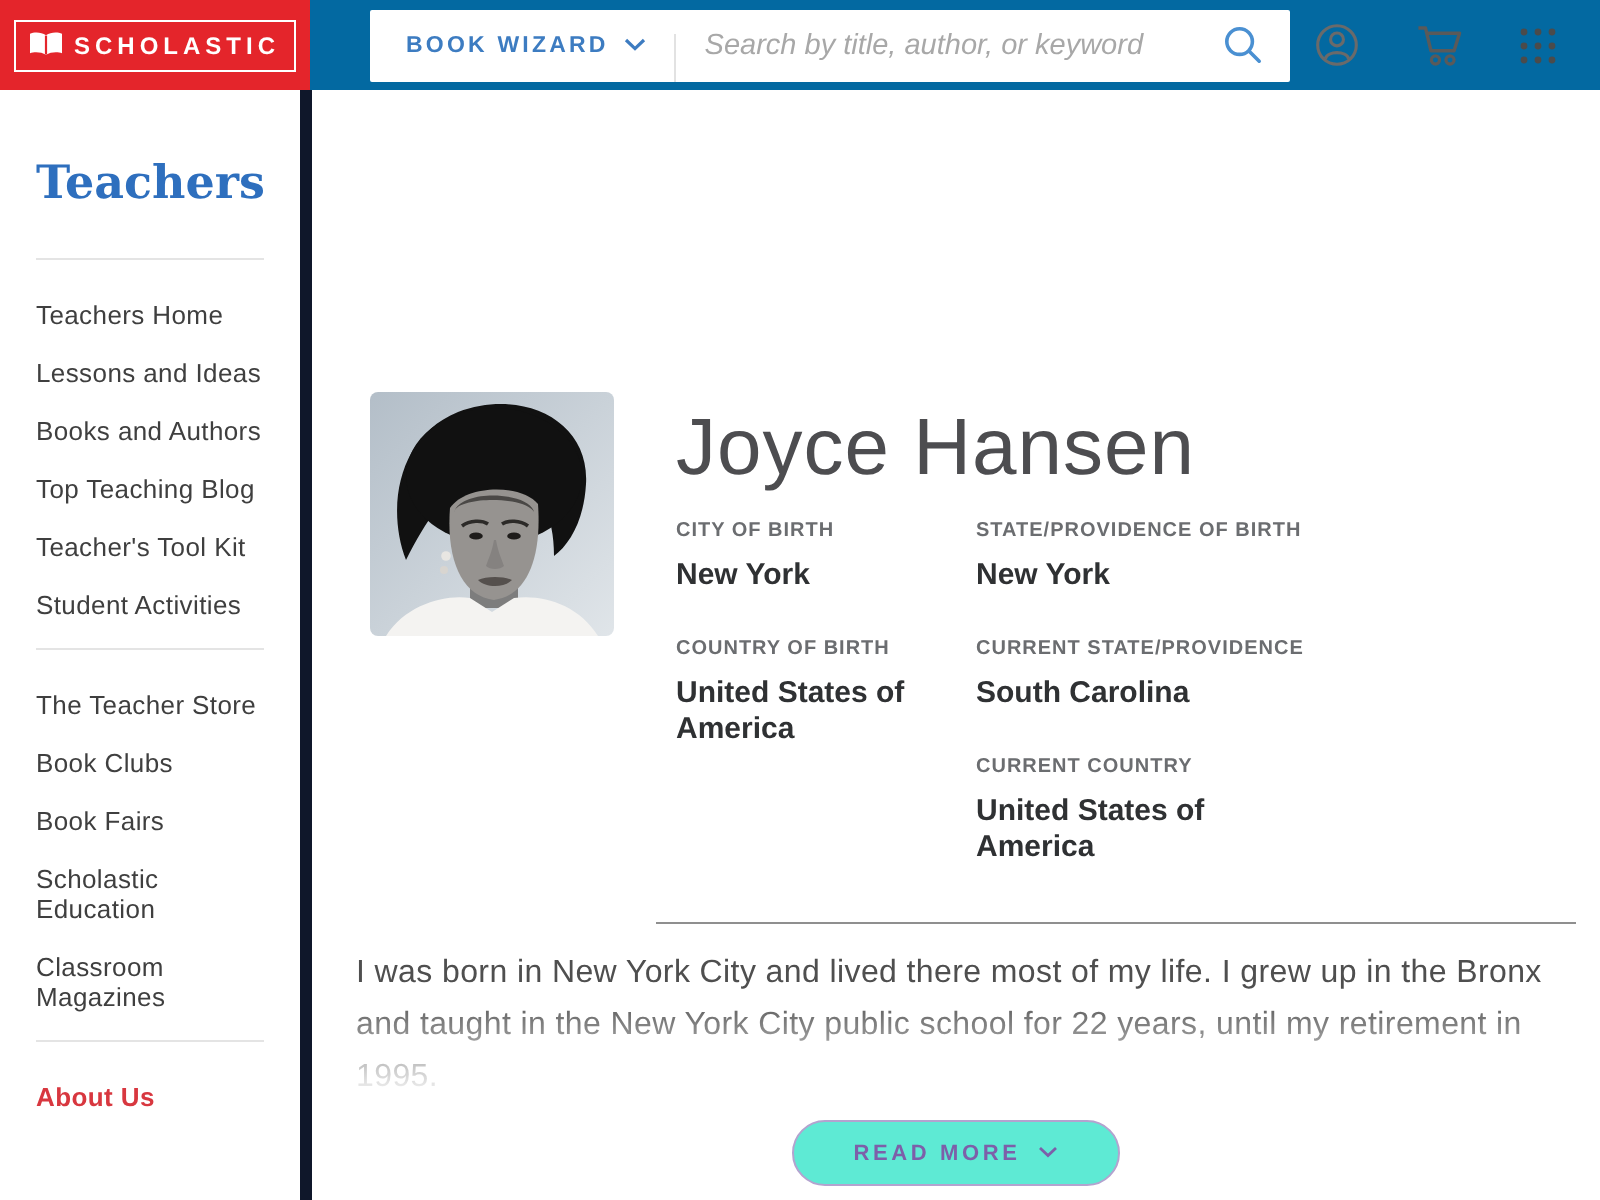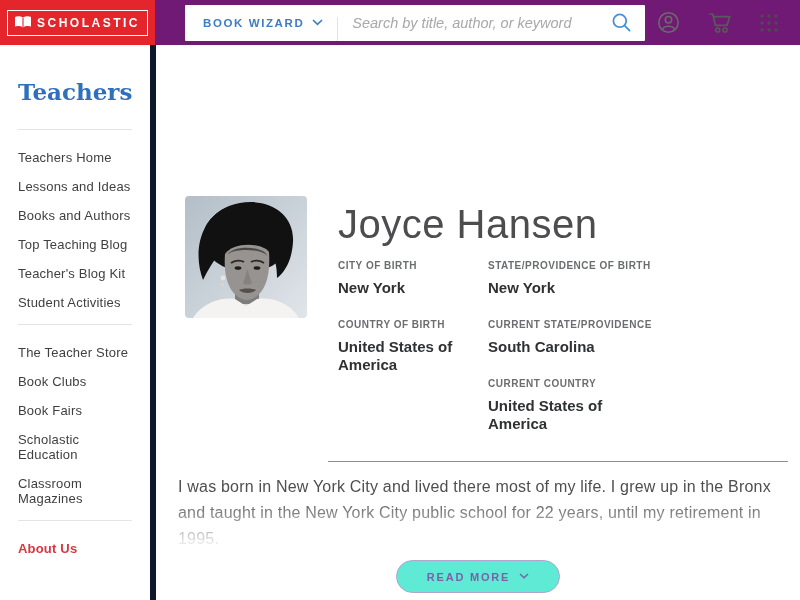--- a/index.html
+++ b/index.html
@@ -1,20 +1,20 @@
 <!DOCTYPE html>
 <html><head>
 <meta charset="utf-8">
 <style>
   * { box-sizing: border-box; margin: 0; padding: 0; }
   html, body { width: 800px; height: 600px; overflow: hidden; background: #fff;
     font-family: "Liberation Sans", sans-serif; }
 
   
-  .header { height: 45px; background: #701a75; display: flex; align-items: center; position: relative; }
+  .header { height: 45px; background: #0369a1; display: flex; align-items: center; position: relative; }
   .logo-block { width: 155px; height: 45px; background: #e4252b; display: flex; align-items: center; justify-content: center; flex: 0 0 auto; cursor: pointer; }
   .logo-inner { border: 1px solid #fff; padding: 4px 7px 4px 6px; display: flex; align-items: center; gap: 5px; }
   .logo-inner span { color: #fff; font-size: 12px; font-weight: bold; letter-spacing: 2.5px; line-height: 1; }
   .search-wrap { margin-left: 30px; width: 460px; height: 36px; background: #fff; display: flex; align-items: flex-end; border-radius: 1px; }
   .bw-btn { display: flex; align-items: center; gap: 8px; padding: 0 14px 0 18px; height: 100%; background: none; border: none; cursor: pointer; }
   .bw-btn span { color: #3d7cc1; font-size: 11.5px; font-weight: bold; letter-spacing: 1.6px; }
   .search-sep { width: 1px; height: 24px; background: #e2e2e2; }
   .search-input { flex: 1; height: 100%; border: none; outline: none; background: transparent;
     font-family: "Liberation Sans", sans-serif; font-style: italic; font-size: 14.5px; color: #777; padding: 0 10px 0 14px; }
   .search-input::placeholder { color: #a8a8a8; font-style: italic; }
@@ -127,21 +127,21 @@
 <div class="page">
 
   <aside class="sidebar">
     <h1>Teachers</h1>
     <hr class="side-hr">
     <nav class="side-nav">
       <a>Teachers Home</a>
       <a>Lessons and Ideas</a>
       <a>Books and Authors</a>
       <a>Top Teaching Blog</a>
-      <a>Teacher's Blog Kit</a>
+      <a>Teacher's Tool Kit</a>
       <a>Student Activities</a>
       <hr class="side-hr mid">
       <a>The Teacher Store</a>
       <a>Book Clubs</a>
       <a>Book Fairs</a>
       <a>Scholastic Education</a>
       <a>Classroom Magazines</a>
       <hr class="side-hr mid">
       <a class="about">About Us</a>
     </nav>

